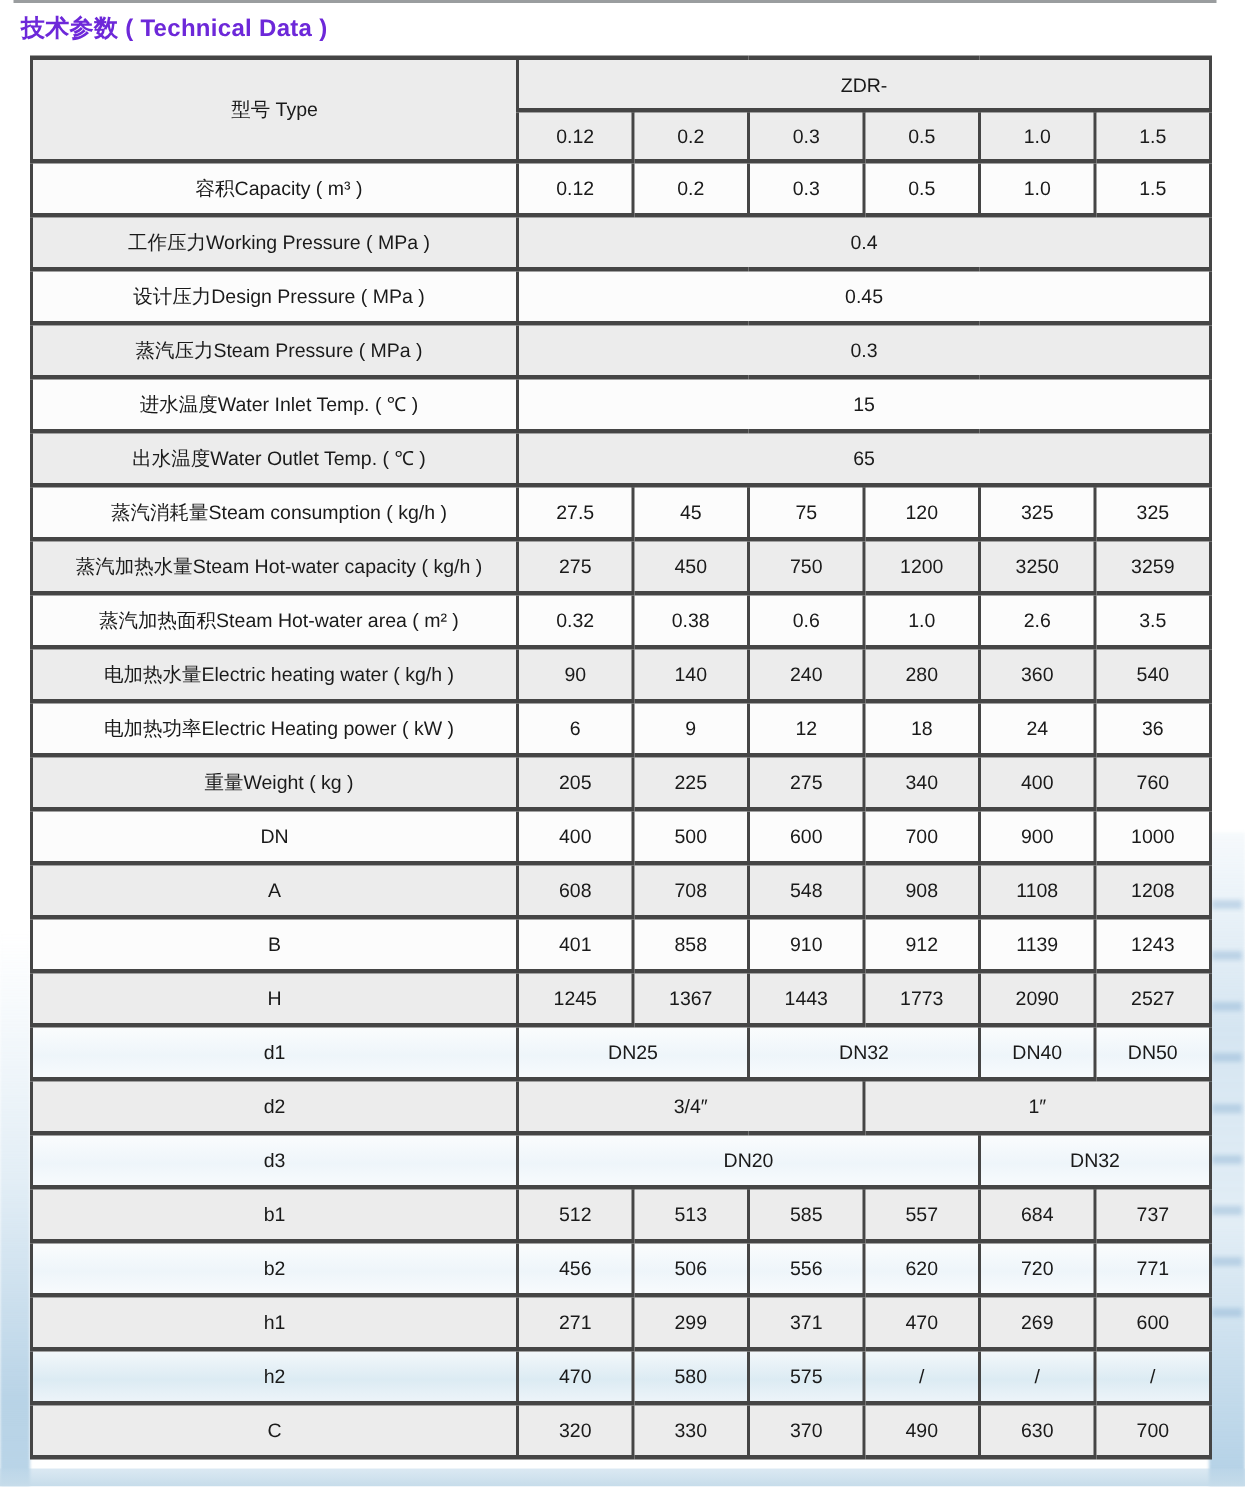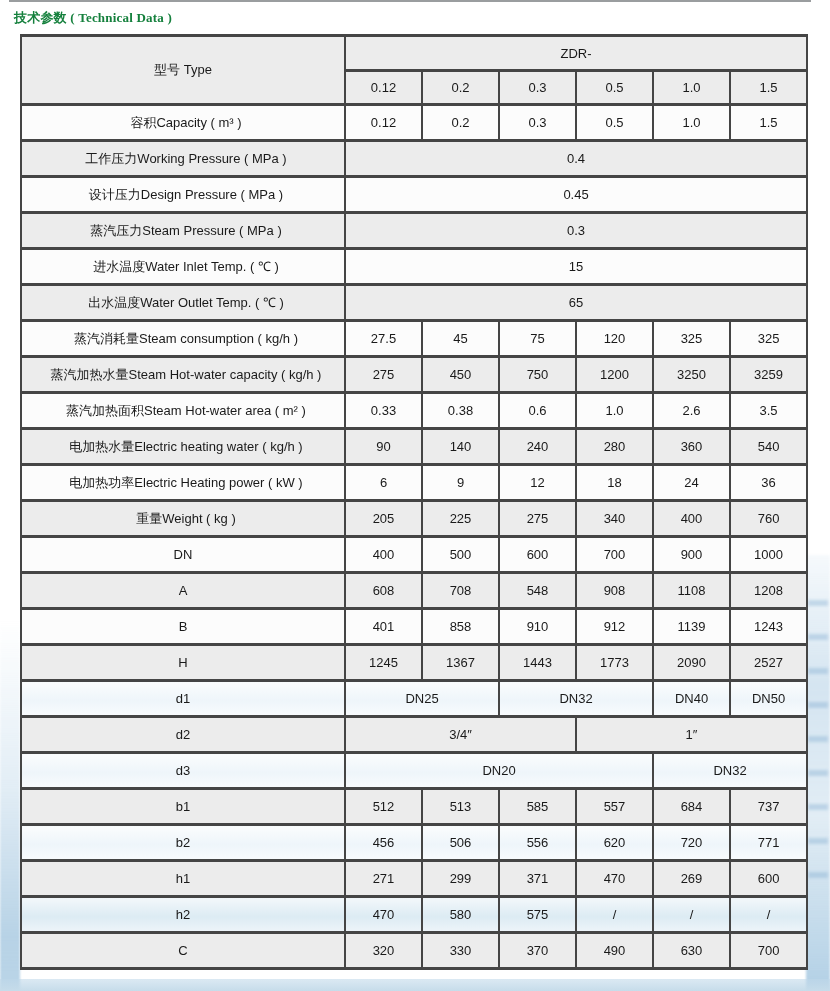--- a/index.html
+++ b/index.html
@@ -20,27 +20,26 @@
   .top-rule {
     position: absolute;
     top: 0; left: 9px;
     width: 802px; height: 2px;
     background: #9a9d9f;
     z-index: 3;
   }
 
   .title {
     margin: 9px 0 7px 14px;
-    font-size: 13px;
+    font-size: 16px;
     font-weight: bold;
-    color: #15803d;
+    color: #6d28d9;
     letter-spacing: 0.2px;
     position: relative;
     z-index: 3;
-    font-family: Liberation Serif, serif;
   }
 
   table.spec-table {
     border-collapse: collapse;
     table-layout: fixed;
     width: 786px;
     margin-left: 20px;
     position: relative;
     z-index: 2;
     background: transparent;
@@ -178,21 +177,21 @@
         <td class="label-cell left shaded">蒸汽加热水量Steam Hot-water capacity ( kg/h )</td>
         <td class="shaded">275</td>
         <td class="shaded">450</td>
         <td class="shaded">750</td>
         <td class="shaded">1200</td>
         <td class="shaded">3250</td>
         <td class="shaded">3259</td>
       </tr>
       <tr>
         <td class="label-cell left">蒸汽加热面积Steam Hot-water area ( m² )</td>
-        <td>0.33</td>
+        <td>0.32</td>
         <td>0.38</td>
         <td>0.6</td>
         <td>1.0</td>
         <td>2.6</td>
         <td>3.5</td>
       </tr>
       <tr>
         <td class="label-cell left shaded">电加热水量Electric heating water  ( kg/h )</td>
         <td class="shaded">90</td>
         <td class="shaded">140</td>

